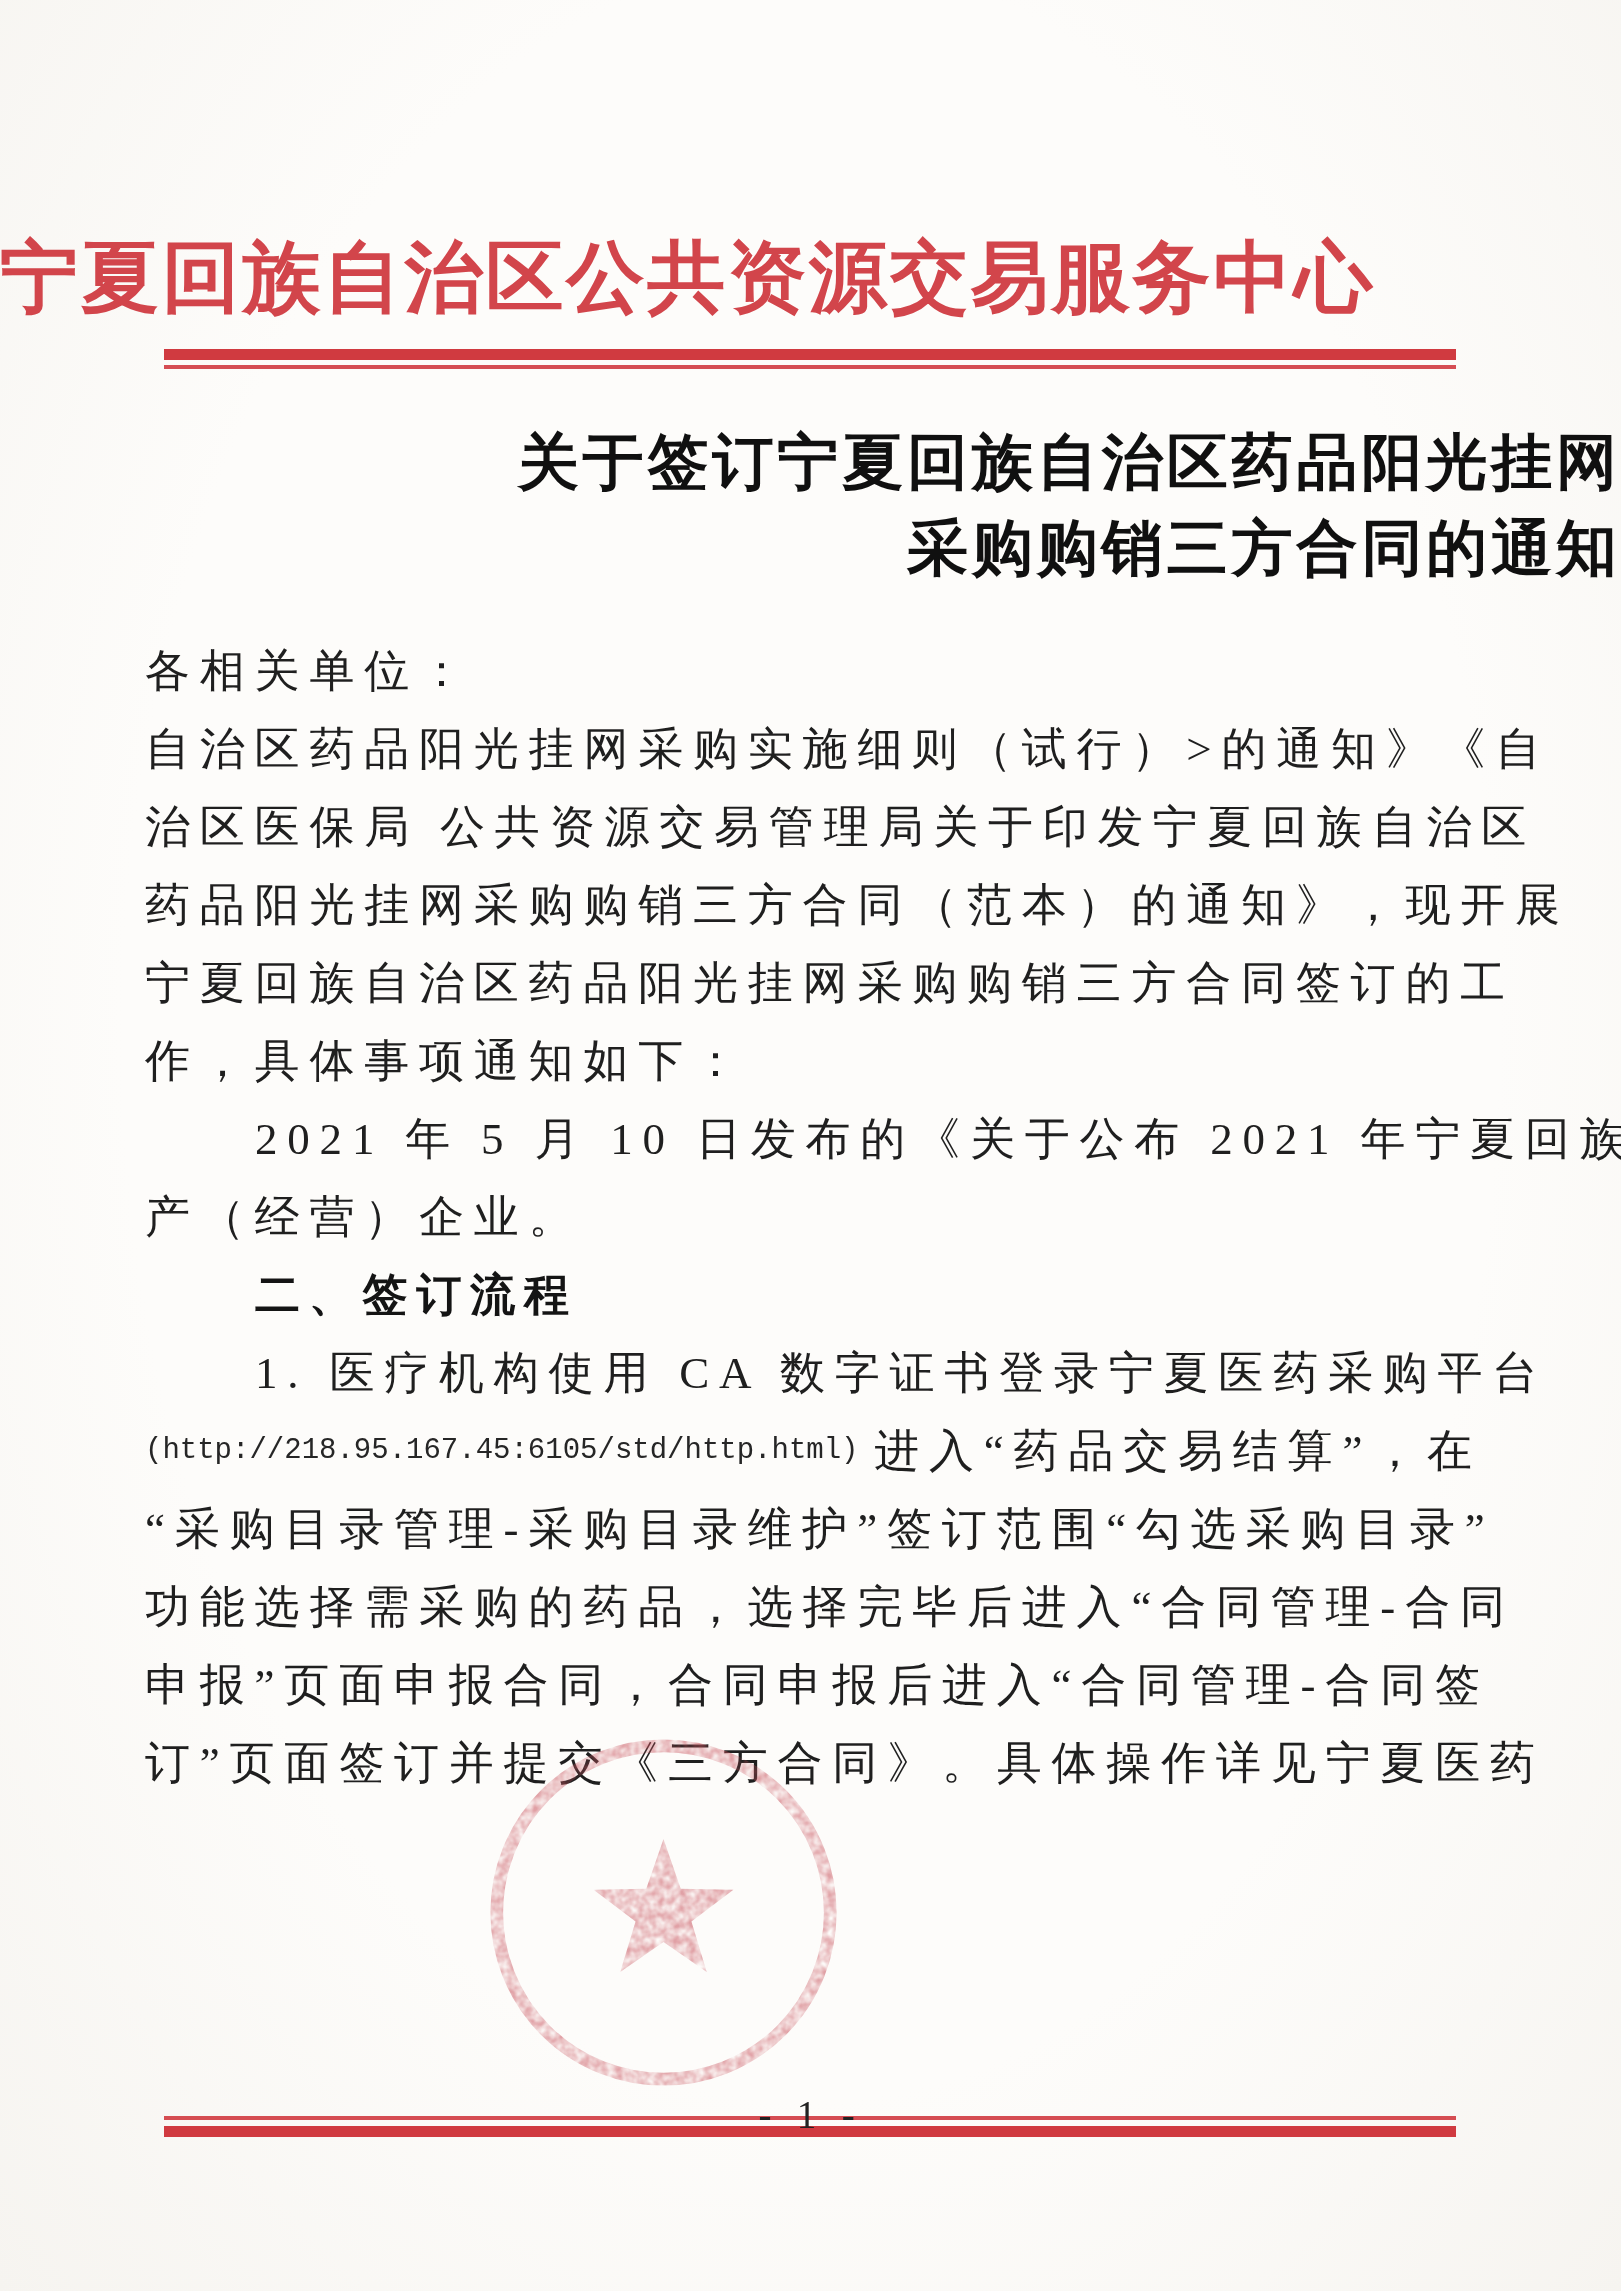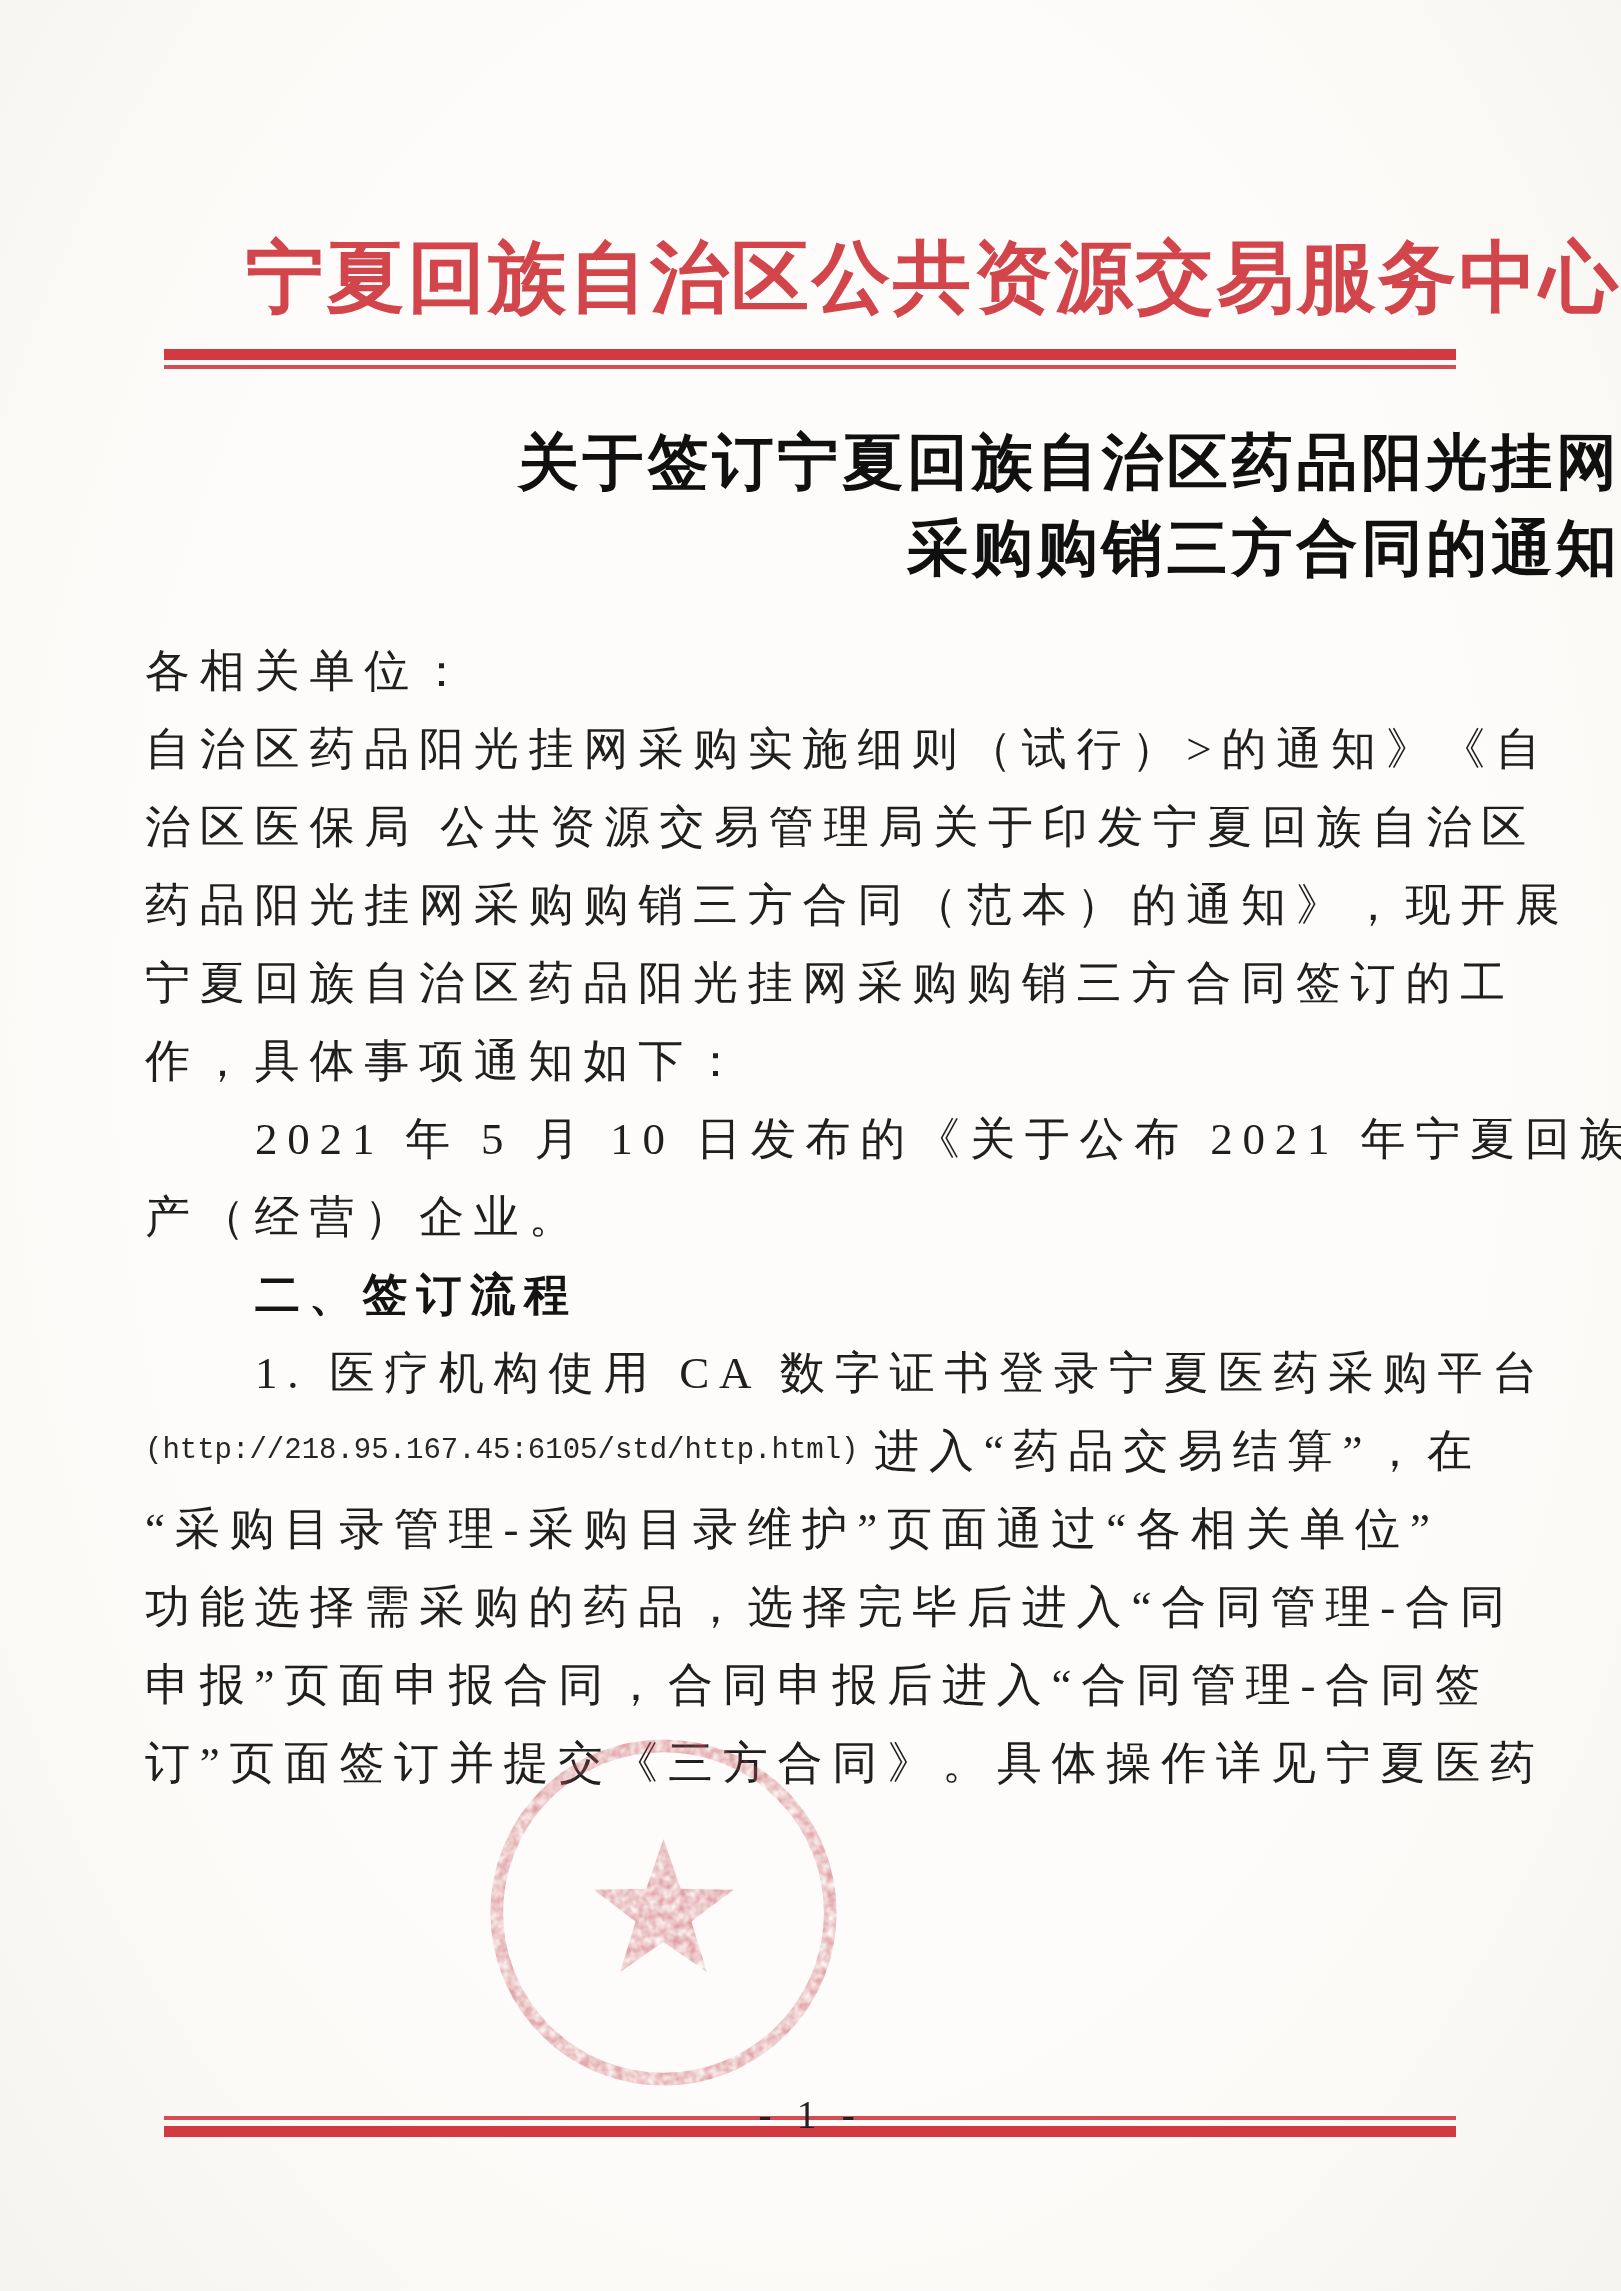--- a/index.html
+++ b/index.html
@@ -8,21 +8,21 @@
     width:1621px;height:2292px;
     margin:0 auto;
     background:radial-gradient(ellipse at 50% 45%, #fdfcfa 60%, #f6f4f0 100%);
     overflow:hidden;
     font-family:"Liberation Serif", serif;
     color:var(--text-black,#1f1f1f);
   }
   
   .org-name{
     position:absolute;top:231px;left:0;width:100%;
-    text-align:right;
+    text-align:left;
     font-size:78px;line-height:94px;font-weight:bold;
     color:var(--header-red,#d2454b);
     letter-spacing:2.9px;
     white-space:nowrap;
   }
   .rule{position:absolute;left:164px;width:1292px;}
   .rule .bar{width:100%;}
   .rule-top{top:349px;}
   .rule-top .bar-thick{height:10.8px;background:var(--rule-red,#d03a40);}
   .rule-top .bar-thin{height:3.9px;background:var(--rule-red,#d03a40);margin-top:4.9px;opacity:.9;}
@@ -100,21 +100,21 @@
     <div class="line indent">2021 年 5 月 10 日发布的《关于公布 2021 年宁夏回族自</div>
     <div class="line">产（经营）企业。</div>
 
     <div class="line indent heading">二、签订流程</div>
 
     <div class="line indent">1. 医疗机构使用 CA 数字证书登录宁夏医药采购平台</div>
     <div class="line url-line">
       <span class="url">(http://218.95.167.45:6105/std/http.html)</span>
       <span>进入“药品交易结算”，在</span>
     </div>
-    <div class="line">“采购目录管理-采购目录维护”页面通过“各相关单位”</div>
+    <div class="line">“采购目录管理-采购目录维护”签订范围“勾选采购目录”</div>
     <div class="line">功能选择需采购的药品，选择完毕后进入“合同管理-合同</div>
     <div class="line">申报”页面申报合同，合同申报后进入“合同管理-合同签</div>
     <div class="line">订”页面签订并提交《三方合同》。具体操作详见宁夏医药</div>
   </div>
 
   <svg class="seal" width="359" height="359" viewBox="0 0 366 366" aria-hidden="true">
     <defs>
       <filter id="stamp-noise" x="-10%" y="-10%" width="120%" height="120%">
         <feTurbulence type="fractalNoise" baseFrequency="0.12" numOctaves="2" seed="7" result="noise"></feTurbulence>
         <feColorMatrix in="noise" type="matrix" values="0 0 0 0 1  0 0 0 0 1  0 0 0 0 1  0 0 0 1.4 -0.15" result="speckle"></feColorMatrix>

